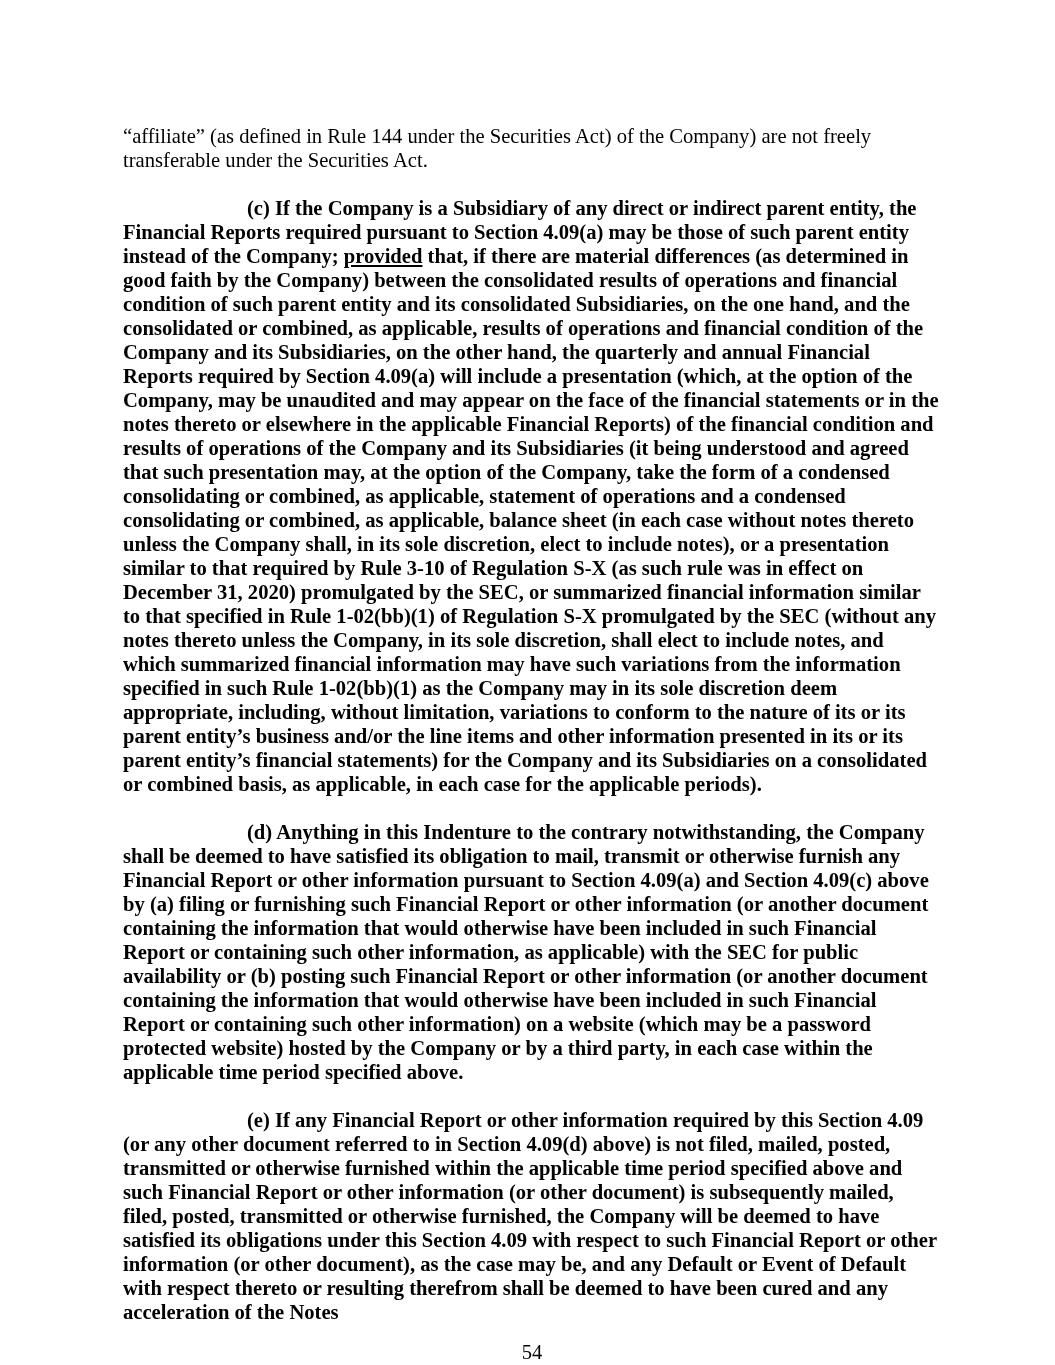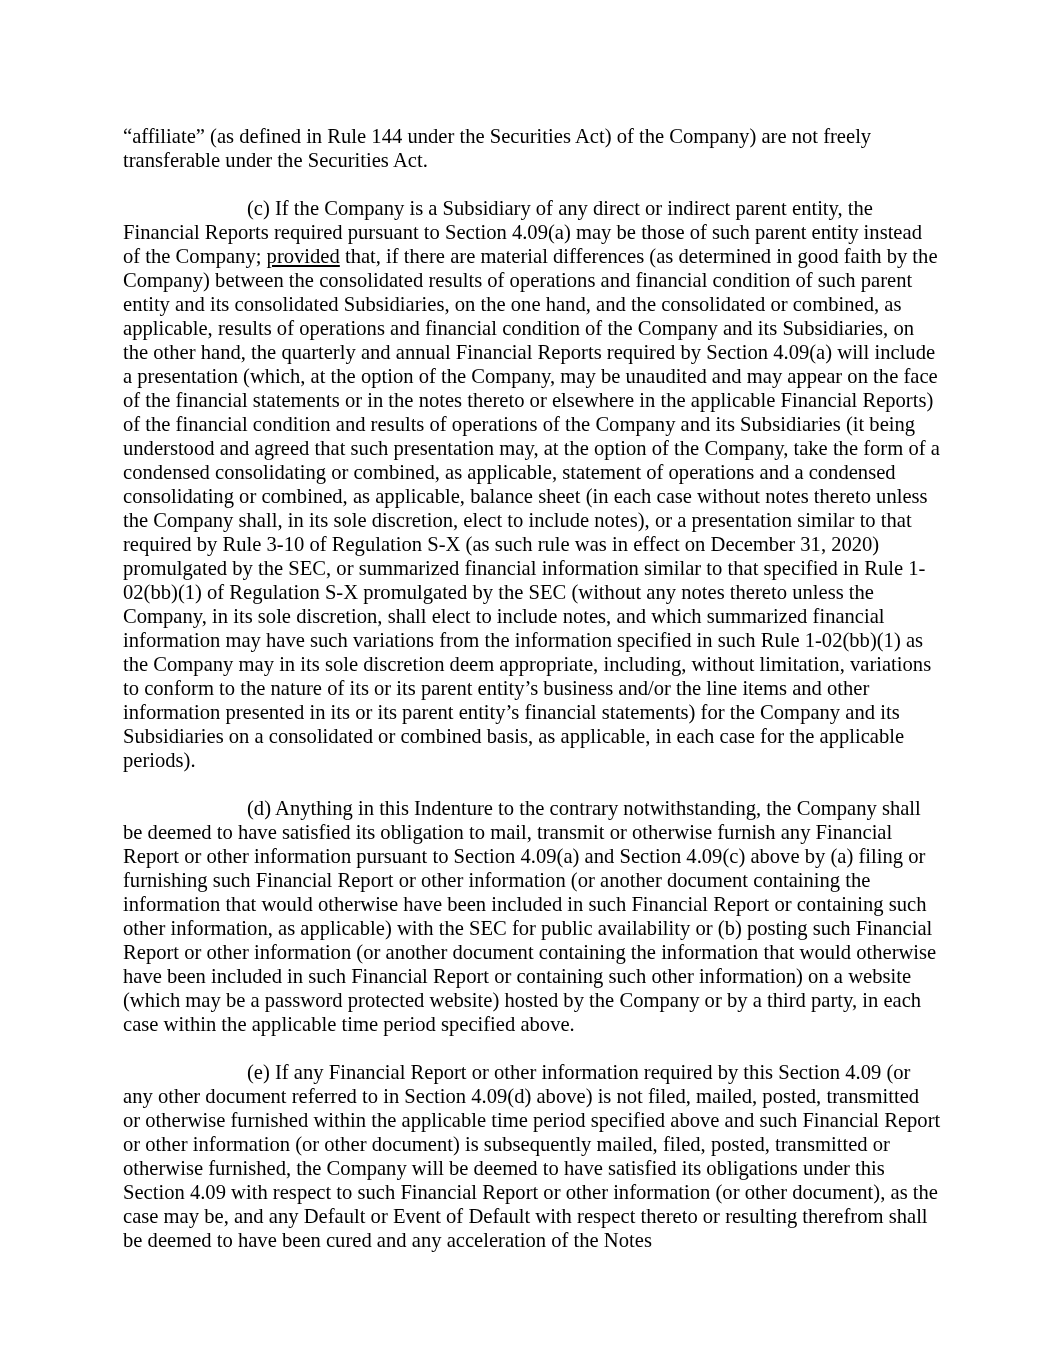--- a/index.html
+++ b/index.html
@@ -21,20 +21,21 @@
     color: #000000;
     overflow: hidden;
   }
   .body-text p.para {
     margin: 0 0 24px 0;
     text-align: left;
     word-spacing: normal;
   }
   .body-text p.para.indent {
     text-indent: 124px;
+    font-weight: bold;
   }
   .body-text p.para:last-child {
     margin-bottom: 16px;
   }
   .u {
     text-decoration: underline;
   }
   .page-number {
     text-align: center;
     margin-top: 0;
@@ -43,13 +44,14 @@
 </head>
 <body>
 
 <div class="page">
   <div class="body-text">
       <p class="para"><span>“affiliate” (as defined in Rule 144 under the Securities Act) of the Company) are not freely transferable under the Securities Act.</span></p>
       <p class="para indent"><span>(c) If the Company is a Subsidiary of any direct or indirect parent entity, the Financial Reports required pursuant to Section 4.09(a) may be those of such parent entity instead of the Company; </span><span class="u">provided</span><span> that, if there are material differences (as determined in good faith by the Company) between the consolidated results of operations and financial condition of such parent entity and its consolidated Subsidiaries, on the one hand, and the consolidated or combined, as applicable, results of operations and financial condition of the Company and its Subsidiaries, on the other hand, the quarterly and annual Financial Reports required by Section 4.09(a) will include a presentation (which, at the option of the Company, may be unaudited and may appear on the face of the financial statements or in the notes thereto or elsewhere in the applicable Financial Reports) of the financial condition and results of operations of the Company and its Subsidiaries (it being understood and agreed that such presentation may, at the option of the Company, take the form of a condensed consolidating or combined, as applicable, statement of operations and a condensed consolidating or combined, as applicable, balance sheet (in each case without notes thereto unless the Company shall, in its sole discretion, elect to include notes), or a presentation similar to that required by Rule 3-10 of Regulation S-X (as such rule was in effect on December 31, 2020) promulgated by the SEC, or summarized financial information similar to that specified in Rule 1-02(bb)(1) of Regulation S-X promulgated by the SEC (without any notes thereto unless the Company, in its sole discretion, shall elect to include notes, and which summarized financial information may have such variations from the information specified in such Rule 1-02(bb)(1) as the Company may in its sole discretion deem appropriate, including, without limitation, variations to conform to the nature of its or its parent entity’s business and/or the line items and other information presented in its or its parent entity’s financial statements) for the Company and its Subsidiaries on a consolidated or combined basis, as applicable, in each case for the applicable periods).</span></p>
       <p class="para indent"><span>(d) Anything in this Indenture to the contrary notwithstanding, the Company shall be deemed to have satisfied its obligation to mail, transmit or otherwise furnish any Financial Report or other information pursuant to Section 4.09(a) and Section 4.09(c) above by (a) filing or furnishing such Financial Report or other information (or another document containing the information that would otherwise have been included in such Financial Report or containing such other information, as applicable) with the SEC for public availability or (b) posting such Financial Report or other information (or another document containing the information that would otherwise have been included in such Financial Report or containing such other information) on a website (which may be a password protected website) hosted by the Company or by a third party, in each case within the applicable time period specified above.</span></p>
       <p class="para indent"><span>(e) If any Financial Report or other information required by this Section 4.09 (or any other document referred to in Section 4.09(d) above) is not filed, mailed, posted, transmitted or otherwise furnished within the applicable time period specified above and such Financial Report or other information (or other document) is subsequently mailed, filed, posted, transmitted or otherwise furnished, the Company will be deemed to have satisfied its obligations under this Section 4.09 with respect to such Financial Report or other information (or other document), as the case may be, and any Default or Event of Default with respect thereto or resulting therefrom shall be deemed to have been cured and any acceleration of the Notes</span></p>
     </div>
+  <div class="page-number">54</div>
 </div>
 
 </body></html>

